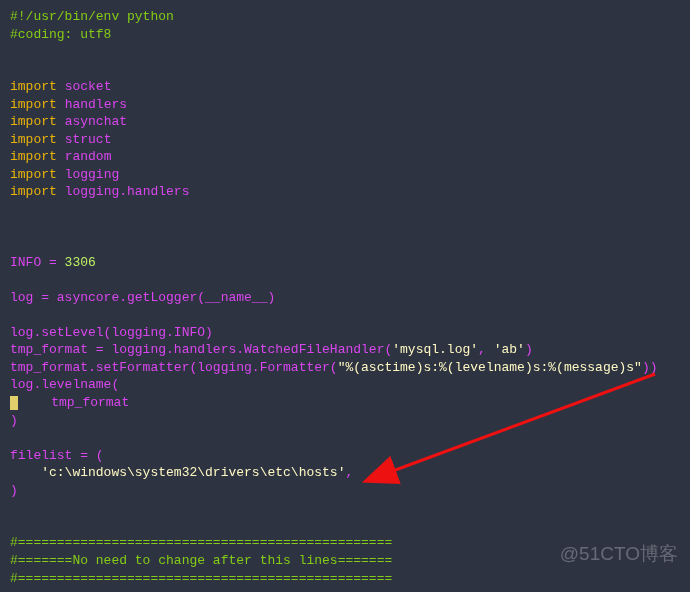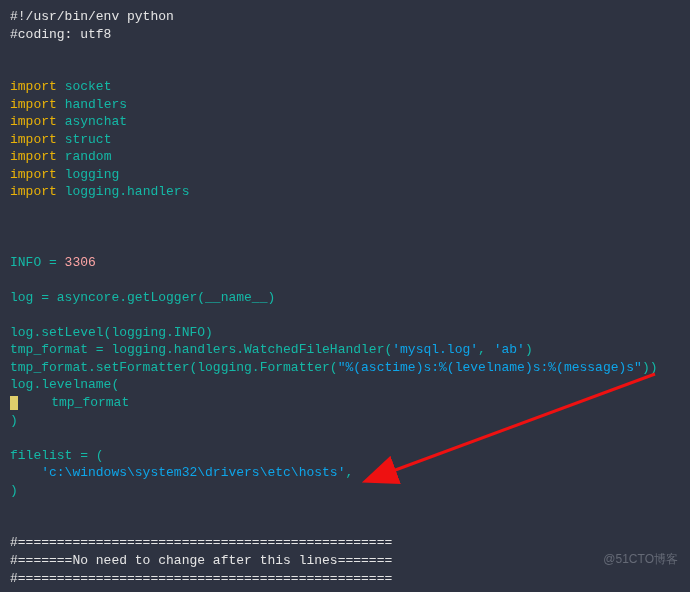--- a/index.html
+++ b/index.html
@@ -14,38 +14,38 @@
     height: 592px;
     overflow: hidden;
     position: relative;
   }
   pre {
     margin: 0;
     padding: 8px 10px;
     white-space: pre;
     font-family: inherit;
   }
-  .c-comment { color: #e5e5e5; } 
+  .c-comment { color: #84cc16; } 
   .kw { color: #eab308; }        
-  .id { color: #14b8a6; }        
-  .num { color: #fca5a5; font-family: Liberation Mono, monospace; }       
-  .str { color: #0ea5e9; }
+  .id { color: #d946ef; }        
+  .num { color: #bef264; font-family: Liberation Mono, monospace; }       
+  .str { color: #fef9c3; }
   .hl-cursor {
     display:inline-block;
     width:8px; height:14px;
     background:#e0cf6b;
     vertical-align:middle;
     margin-right:2px;
   }
   .watermark {
     position: absolute;
     right: 12px;
     bottom: 25px;
     color: #6b707c;
-    font-size: 12px;
+    font-size: 19px;
     font-family: sans-serif;
     opacity: 0.9;
   }
   .arrow {
     position: absolute;
     pointer-events: none;
   }
 </style>
 </head>
 <body>

